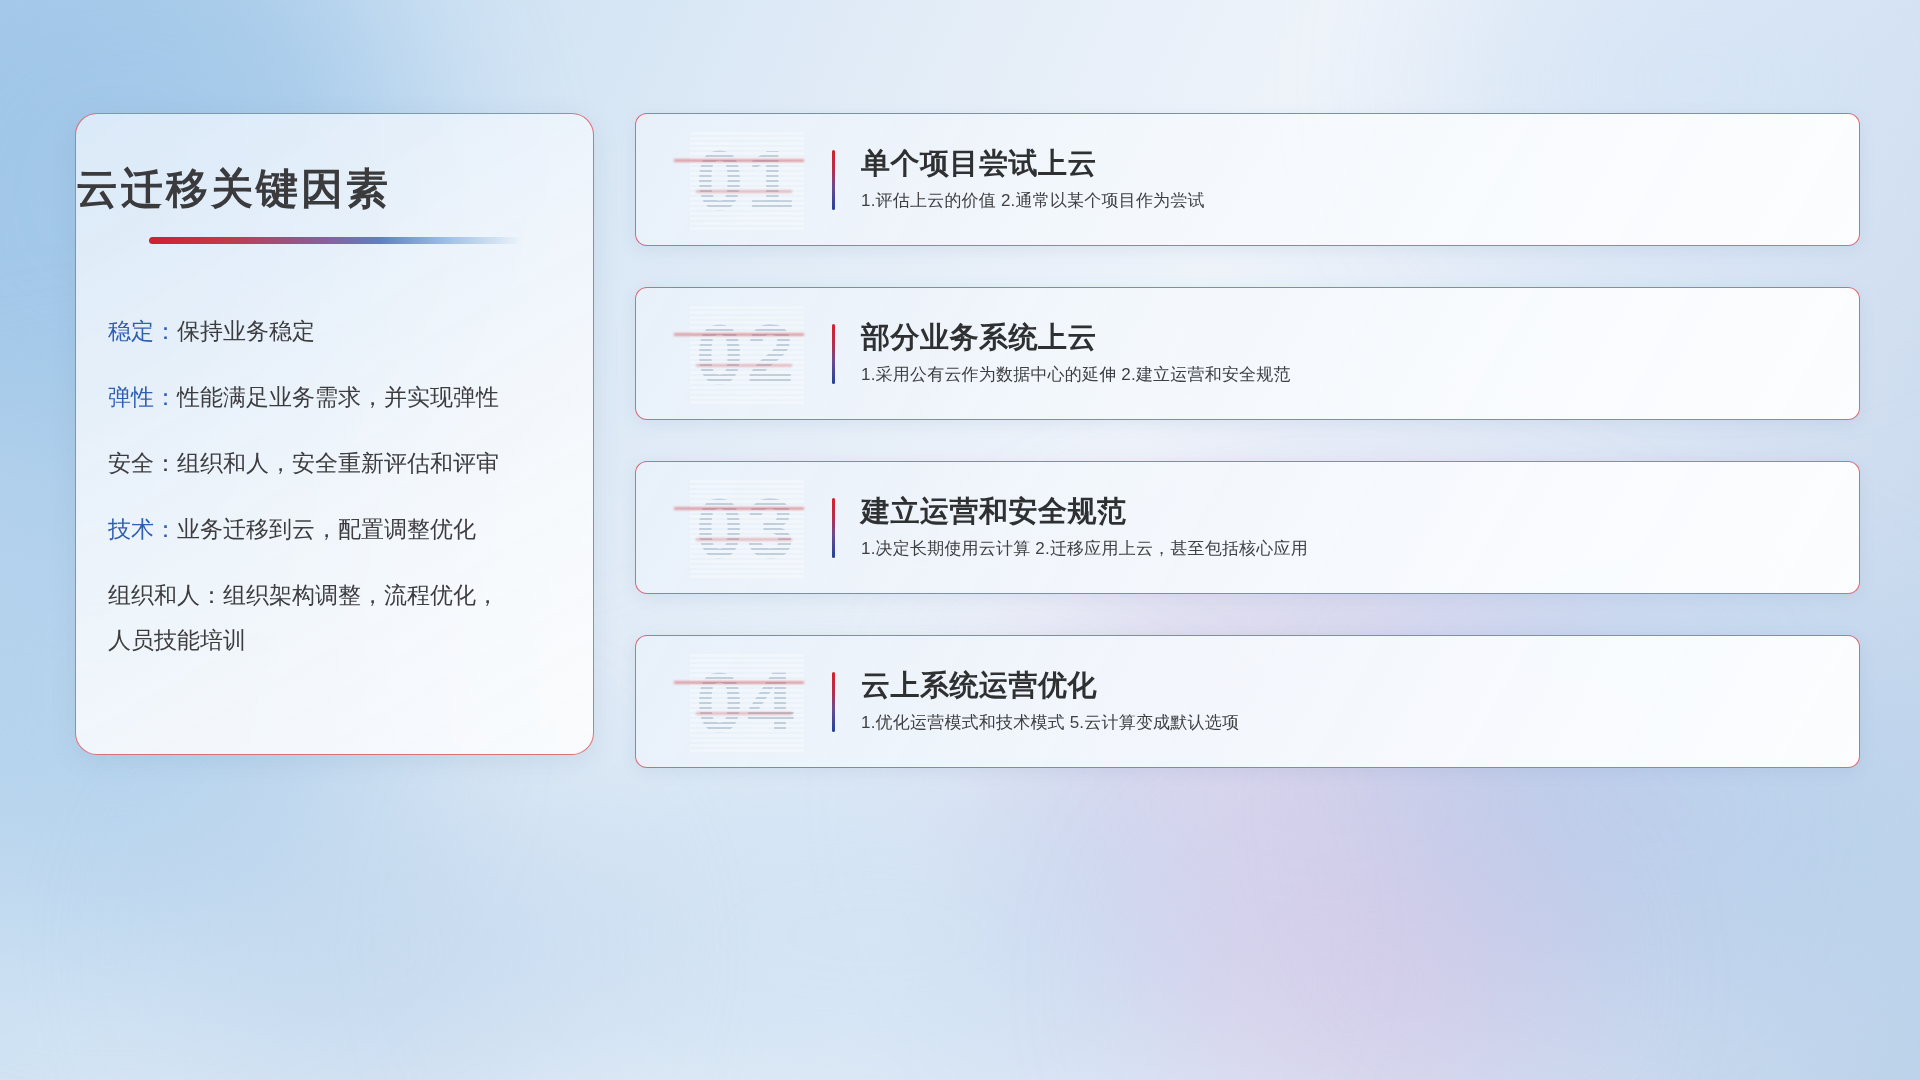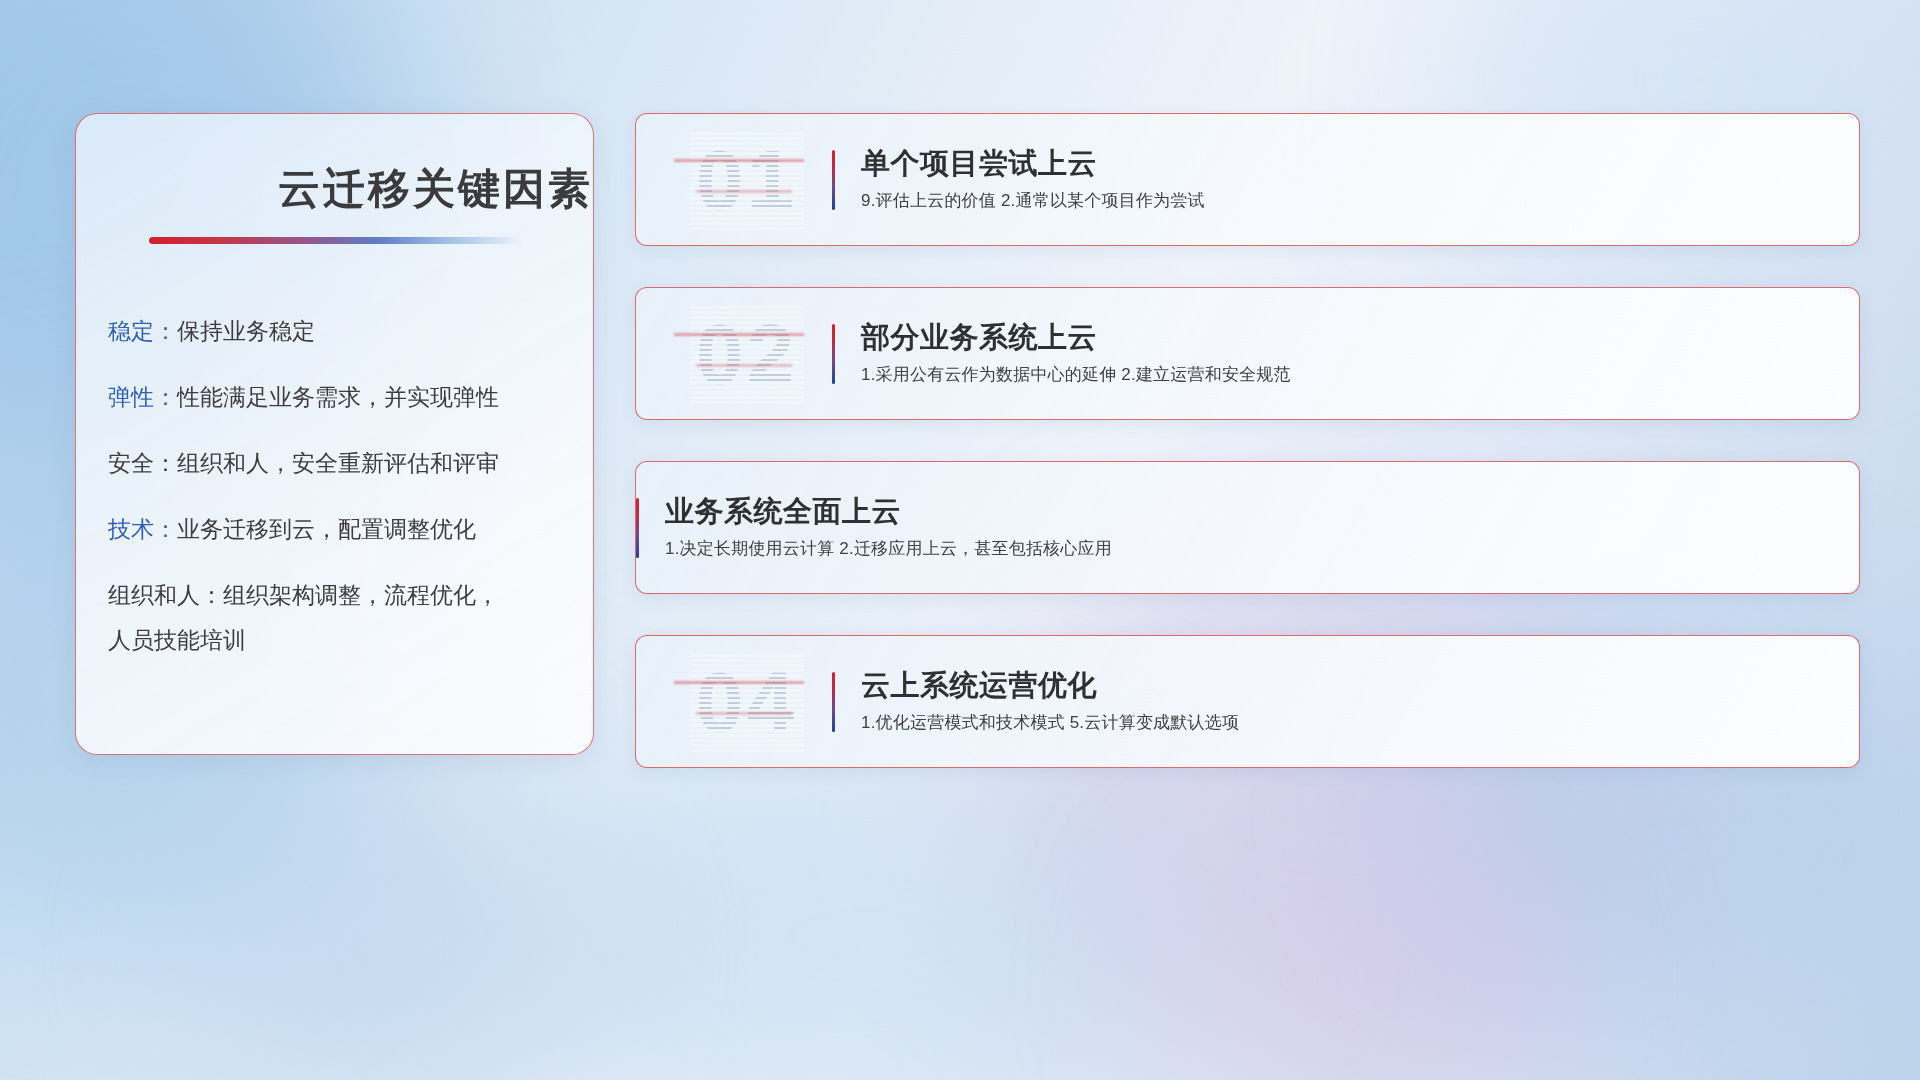--- a/index.html
+++ b/index.html
@@ -30,21 +30,21 @@
     position:absolute;left:75px;top:113px;width:517px;height:640px;
     border:1.5px solid rgba(214,70,78,.75);
     border-radius:22px;
     background:linear-gradient(150deg,rgba(226,238,250,.88) 0%,rgba(241,246,252,.86) 35%,rgba(249,251,253,.88) 70%,rgba(252,253,254,.90) 100%);
     box-shadow:0 6px 26px rgba(90,120,160,.13);
     backdrop-filter:blur(2px);
     overflow:hidden;
   }
   .panel-title{
     margin:47px 0 0 0;
-    text-align:right;
+    text-align:left;
     font-size:42px;
     font-weight:700;
     letter-spacing:3px;
     color:#3b3b3d;
   }
   .title-rule{
     margin:20px auto 0 auto;
     width:372px;height:7px;
     border-radius:4px;
     background:linear-gradient(90deg,#cf2030 0%,#c63644 18%,#8e5b93 44%,#5f7fc4 62%,#9fc0e4 80%,rgba(228,238,248,.25) 100%);
@@ -170,39 +170,44 @@
 <section class="cards" id="cards">
     <article class="card">
       <div class="card-num">
         <span class="num-glyph">01</span>
         <span class="num-tint"></span>
         <span class="num-tint t2"></span>
       </div>
       <div class="card-divider"></div>
       <div class="card-body">
         <div class="card-title">单个项目尝试上云</div>
-        <div class="card-desc">9.评估上云的价值   2.通常以某个项目作为尝试</div>
+        <div class="card-desc">1.评估上云的价值   2.通常以某个项目作为尝试</div>
       </div>
     </article>
     <article class="card">
       <div class="card-num">
         <span class="num-glyph">02</span>
         <span class="num-tint"></span>
         <span class="num-tint t2"></span>
       </div>
       <div class="card-divider"></div>
       <div class="card-body">
         <div class="card-title">部分业务系统上云</div>
         <div class="card-desc">1.采用公有云作为数据中心的延伸   2.建立运营和安全规范</div>
       </div>
     </article>
     <article class="card">
-      <div class="card-divider"></div>
-      <div class="card-body">
-        <div class="card-title">业务系统全面上云</div>
+      <div class="card-num">
+        <span class="num-glyph">03</span>
+        <span class="num-tint"></span>
+        <span class="num-tint t2"></span>
+      </div>
+      <div class="card-divider"></div>
+      <div class="card-body">
+        <div class="card-title">建立运营和安全规范</div>
         <div class="card-desc">1.决定长期使用云计算   2.迁移应用上云，甚至包括核心应用</div>
       </div>
     </article>
     <article class="card">
       <div class="card-num">
         <span class="num-glyph">04</span>
         <span class="num-tint"></span>
         <span class="num-tint t2"></span>
       </div>
       <div class="card-divider"></div>

